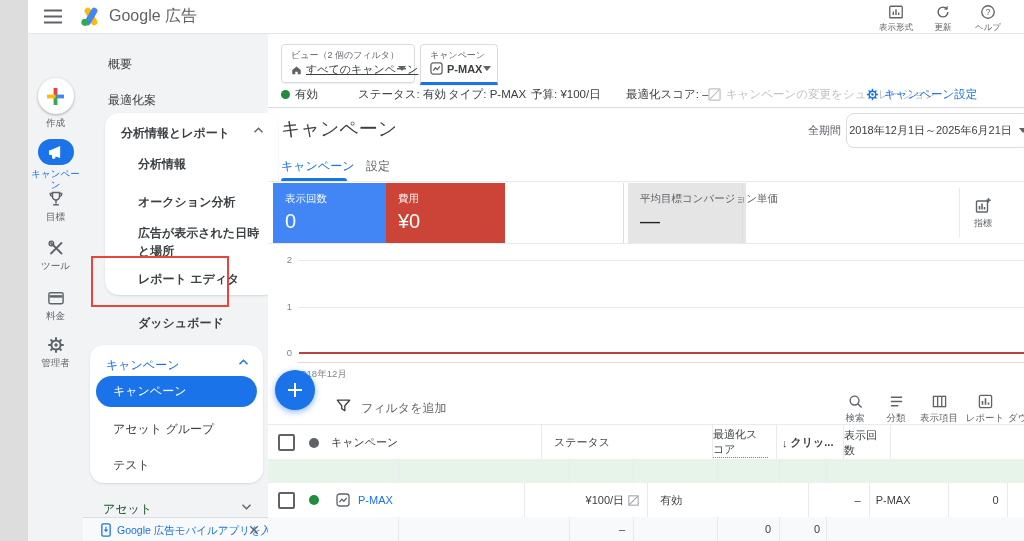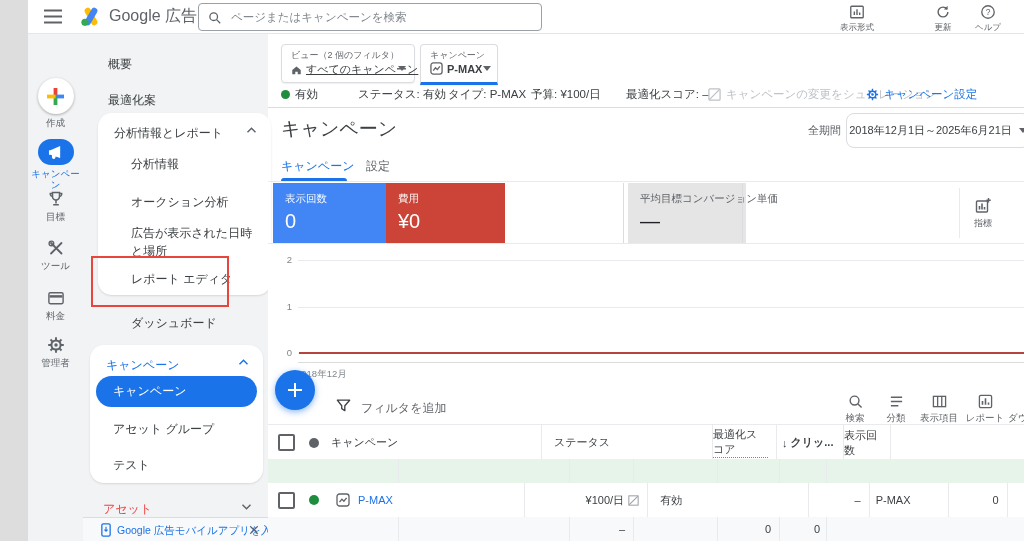--- a/index.html
+++ b/index.html
@@ -83,28 +83,21 @@
         </svg>
     </div>
     <div class="abs flex" style="left:52px;top:0;height:33px;">
       <svg width="22" height="21" viewBox="0 0 24 22">
         <rect x="8.6" y="0.5" width="6.8" height="21" rx="3.4" transform="rotate(-30 12 11)" fill="#fbbc04"></rect>
         <rect x="8.6" y="0.5" width="6.8" height="21" rx="3.4" transform="rotate(30 12 11)" fill="#4285f4"></rect>
         <circle cx="5.4" cy="17.4" r="3.9" fill="#34a853"></circle>
       </svg>
       <span class="logo-text">Google 広告</span>
     </div>
-    <div class="searchbox">
-      <svg width="13" height="13" viewBox="0 0 16 16">
-          <circle cx="7" cy="7" r="4.7" fill="none" stroke="#5f6368" stroke-width="1.6"></circle>
-          <path d="M10.6 10.6L15 15" stroke="#5f6368" stroke-width="1.6"></path>
-        </svg>
-      <input placeholder="ページまたはキャンペーンを検索" style="">
-    </div>
-    <div class="hact" style="left:809px;">
+    <div class="hact" style="left:848px;">
       <span class="hicon">
         <svg width="16" height="16" viewBox="0 0 18 18">
             <rect x="2" y="2.5" width="14" height="13" rx="1" fill="none" stroke="#5f6368" stroke-width="1.5"></rect>
             <path d="M6 12.5V8.5M9 12.5V6M12 12.5V9.5" stroke="#5f6368" stroke-width="1.6"></path>
           </svg>
       </span>
       <span class="hlabel">表示形式</span>
     </div>
     <div class="hact" style="left:895px;">
       <span class="hicon">
@@ -194,21 +187,21 @@
           </svg>
       </div>
       <div class="rail-label">管理者</div>
     </div>
   </nav>
 
   <aside class="abs" style="left:55px;top:33px;width:185px;height:508px;">
     <div class="side-item" style="left:25px;top:23px;">概要</div>
     <div class="side-item" style="left:25px;top:59px;">最適化案</div>
 
-    <div class="card" style="left:15px;top:80px;width:173px;height:182px;">
+    <div class="card" style="left:22px;top:80px;width:173px;height:182px;font-weight:bold;">
       <div class="card-title">分析情報とレポート</div>
       <div class="card-chevron">
         <svg width="11" height="8" viewBox="0 0 12 9">
             <path d="M1.5 7L6 2.5 10.5 7" fill="none" stroke="#5f6368" stroke-width="1.6"></path>
           </svg>
       </div>
       <div class="side-item" style="left:33px;top:43px;">分析情報</div>
       <div class="side-item" style="left:33px;top:81px;">オークション分析</div>
       <div class="side-item" style="left:33px;top:111px;width:128px;white-space:normal;line-height:1.5;">広告が表示された日時と場所</div>
       <div class="side-item" style="left:33px;top:158px;">レポート エディタ</div>
@@ -224,21 +217,21 @@
             <path d="M1.5 7L6 2.5 10.5 7" fill="none" stroke="#1a73e8" stroke-width="1.6"></path>
           </svg>
       </div>
       <div class="pill-item" style="left:6px;top:31px;width:144px;height:31px;">
         <span>キャンペーン</span>
       </div>
       <div class="side-item" style="left:23px;top:76px;">アセット グループ</div>
       <div class="side-item" style="left:23px;top:112px;">テスト</div>
     </div>
 
-    <div class="side-item" style="left:20px;top:468px;color:#ef4444;">アセット</div>
+    <div class="side-item" style="left:20px;top:468px;color:#14532d;">アセット</div>
     <div class="abs" style="left:158px;top:470px;">
       <svg width="11" height="8" viewBox="0 0 12 9">
           <path d="M1.5 2L6 6.5 10.5 2" fill="none" stroke="#5f6368" stroke-width="1.6"></path>
         </svg>
     </div>
   </aside>
 
   <div class="banner">
     <div class="abs" style="left:17px;top:5px;">
       <svg width="12" height="14" viewBox="0 0 13 15">

